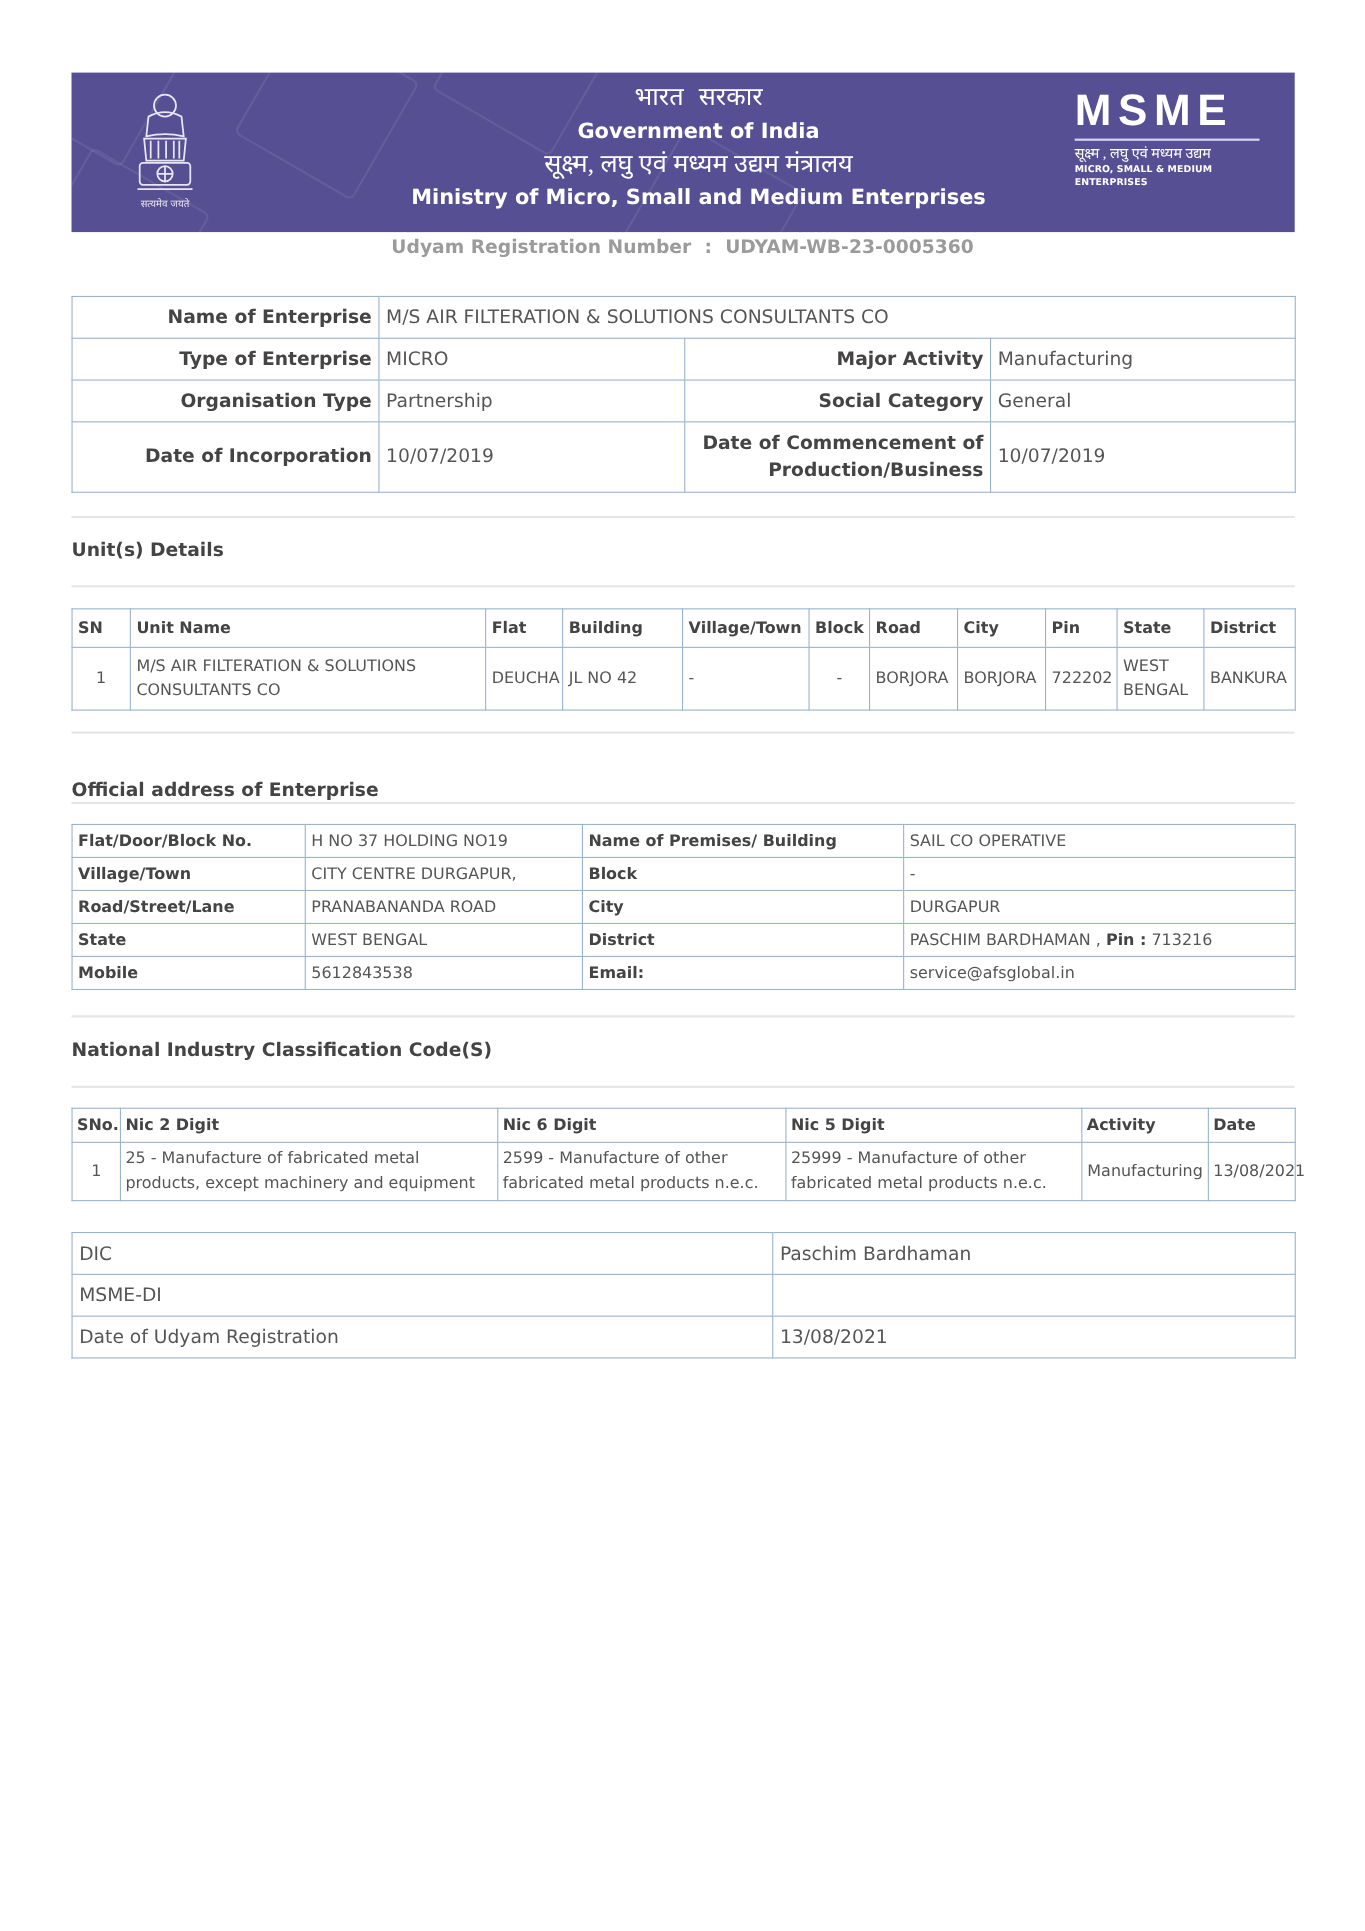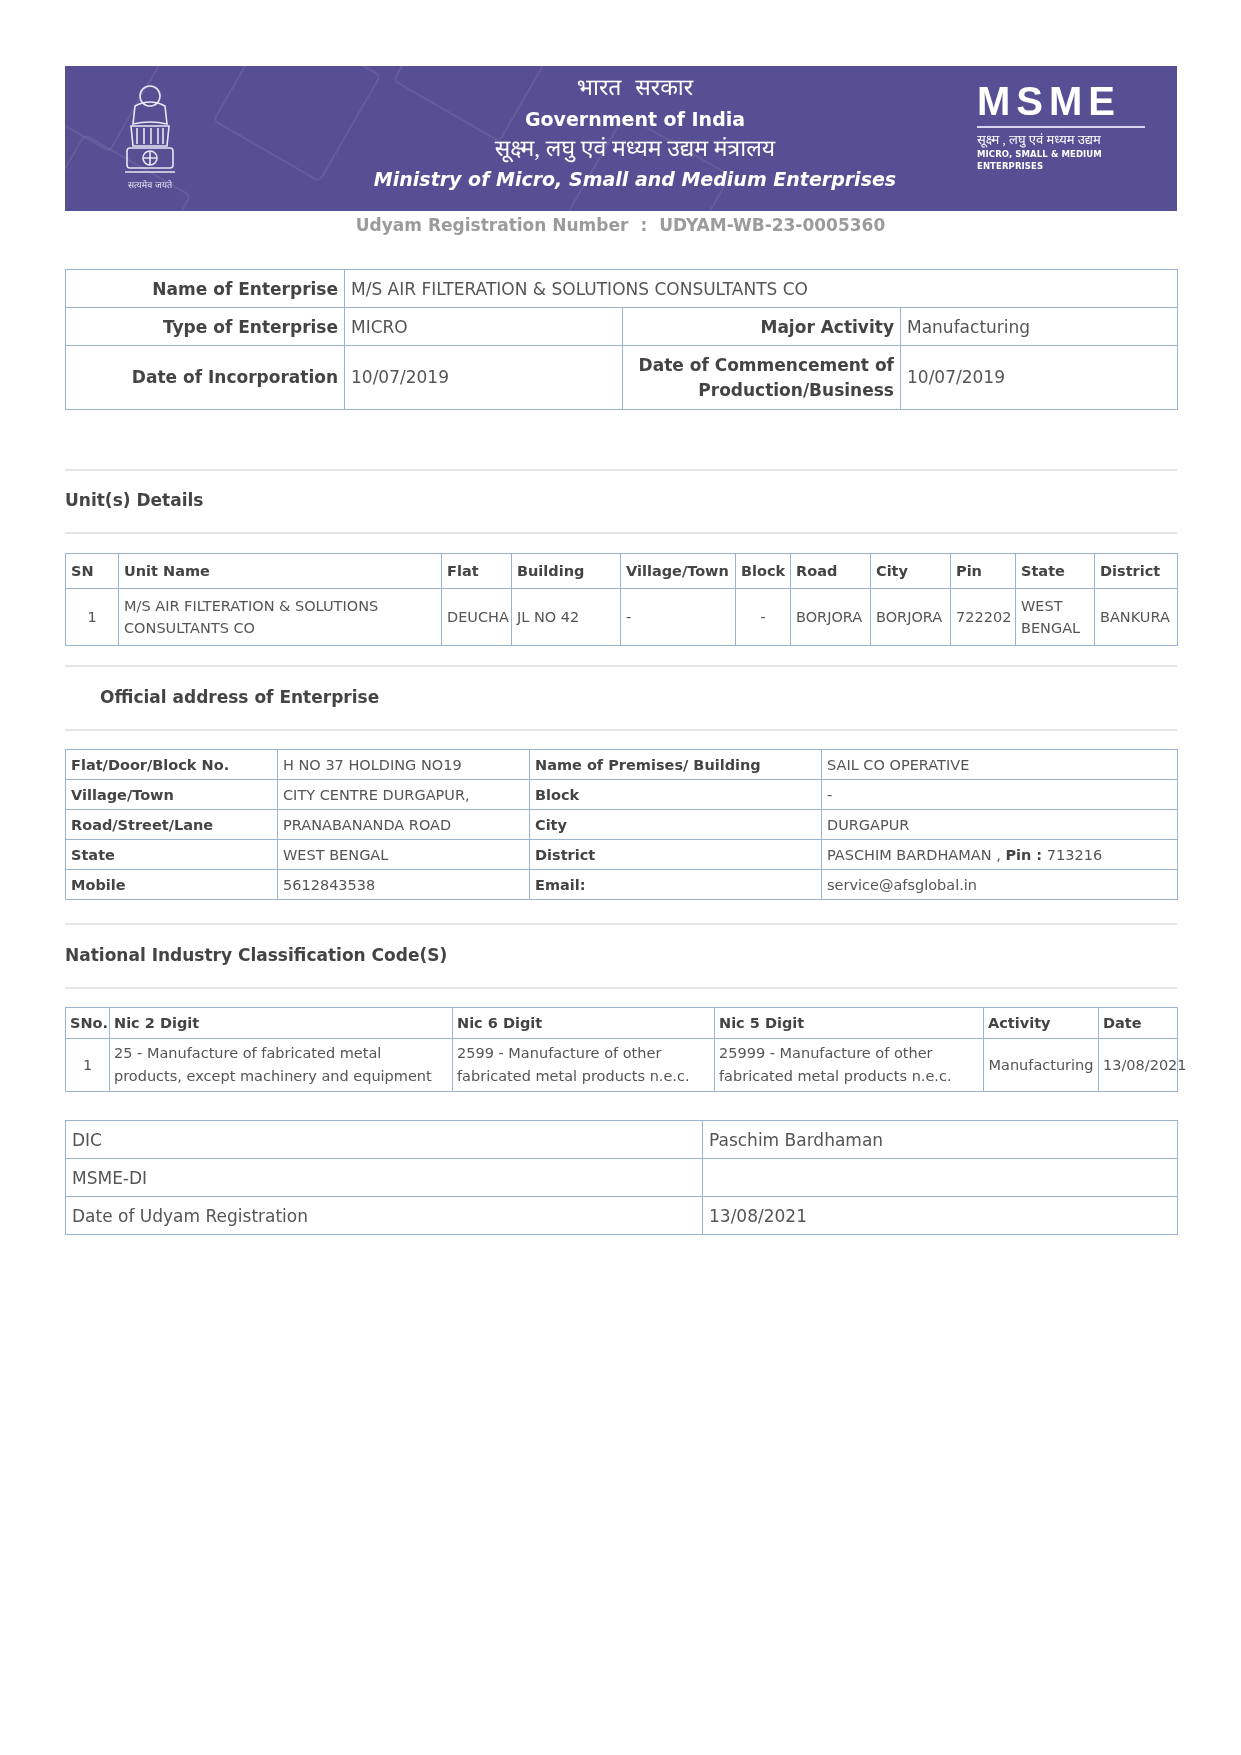--- a/index.html
+++ b/index.html
@@ -8,21 +8,21 @@
 
   .banner { position: absolute; left: 65px; top: 66px; width: 1112px; height: 145px;
             background: #574f93; overflow: hidden; }
   .banner .hex { position: absolute; border: 2px solid rgba(255,255,255,0.08);
                  width: 120px; height: 120px; transform: rotate(30deg); border-radius: 6px; }
   .emblem { position: absolute; left: 48px; top: 14px; width: 74px; height: 118px; }
   .banner-center { position: absolute; left: 250px; top: 8px; width: 640px; text-align: center; color: #ffffff; }
   .banner-center .l1 { font-size: 23px; line-height: 30px; font-family: Liberation Mono, monospace; }
   .banner-center .l2 { font-size: 19px; line-height: 30px; font-weight: bold; }
   .banner-center .l3 { font-size: 23px; line-height: 30px; font-family: "Liberation Serif", serif; }
-  .banner-center .l4 { font-size: 19px; line-height: 30px; font-weight: bold; font-style: italic; }
+  .banner-center .l4 { font-size: 19px; line-height: 30px; font-weight: bold; }
   .msme-logo { position: absolute; right: 32px; top: 14px; width: 168px; color: #ffffff; text-align: left; }
   .msme-logo .word { font-size: 40px; font-weight: bold; letter-spacing: 6px; line-height: 42px;
                      font-family: "Liberation Sans", sans-serif; }
   .msme-logo .rule { height: 2px; background: #d8d4f0; margin: 4px 0 4px 0; }
   .msme-logo .hi { font-size: 13px; line-height: 16px; font-family: "Liberation Serif", serif; }
   .msme-logo .en { font-size: 8.5px; line-height: 12px; font-weight: bold; letter-spacing: 0.1px; }
 
   .reg-no { position: absolute; left: 0; top: 215px; width: 1241px; text-align: center;
             font-size: 17px; font-weight: bold; color: #9b9b9b; }
   .reg-no .sep { margin: 0 12px; }
@@ -111,20 +111,26 @@
       <tr>
     <td class="lbl">Name of Enterprise</td>
     <td class="val" colspan="3">M/S AIR FILTERATION &amp; SOLUTIONS CONSULTANTS CO</td>
   </tr>
   <tr>
     <td class="lbl">Type of Enterprise</td>
     <td class="val">MICRO</td>
     <td class="lbl">Major Activity</td>
     <td class="val">Manufacturing</td>
   </tr>
+  <tr>
+    <td class="lbl">Organisation Type</td>
+    <td class="val">Partnership</td>
+    <td class="lbl">Social Category</td>
+    <td class="val">General</td>
+  </tr>
   <tr class="tall">
     <td class="lbl">Date of Incorporation</td>
     <td class="val">10/07/2019</td>
     <td class="lbl">Date of Commencement of Production/Business</td>
     <td class="val">10/07/2019</td>
   </tr>
 </tbody>
   </table>
 
 <div class="hr" style="top:469px;"></div>
@@ -169,21 +175,21 @@
     <td>BORJORA</td>
     <td>BORJORA</td>
     <td>722202</td>
     <td>WEST BENGAL</td>
     <td>BANKURA</td>
   </tr>
 </tbody>
   </table>
 
 <div class="hr" style="top:665px;"></div>
-<div class="section-title" style="top:687px;margin-left:35px;">Official address of Enterprise</div>
+<div class="section-title" style="top:709px;">Official address of Enterprise</div>
 <div class="hr" style="top:729px;"></div>
 
 <table class="t-addr">
   <colgroup>
       <col style="width:212px">
       <col style="width:252px">
       <col style="width:292px">
       <col style="width:356px">
     </colgroup>
   <tbody>

